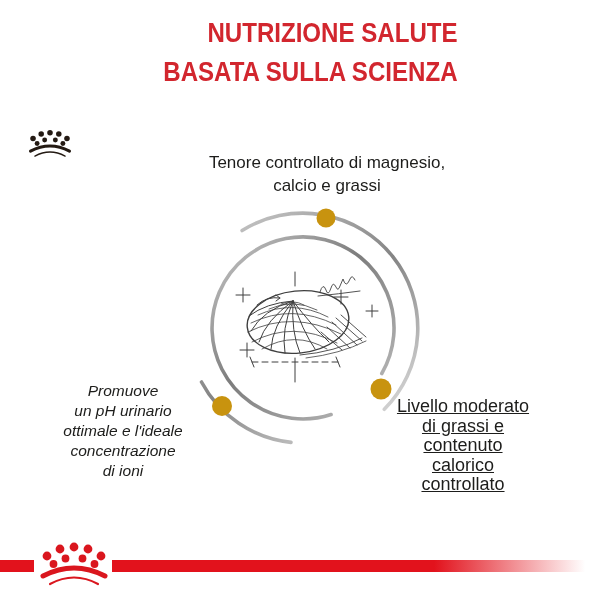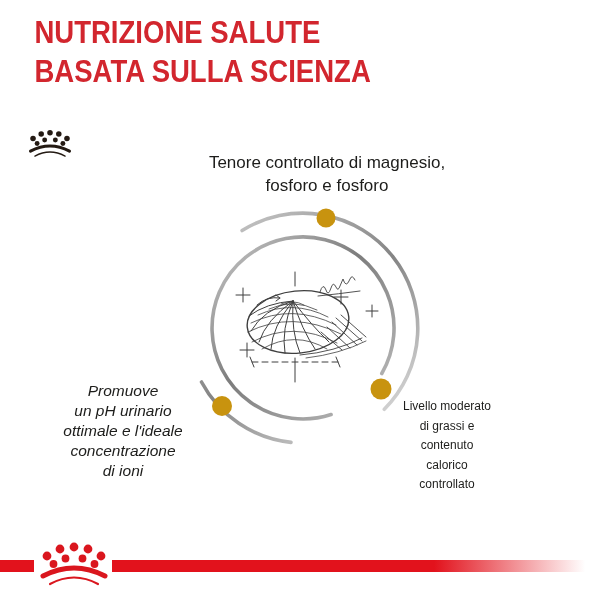--- a/index.html
+++ b/index.html
@@ -3,31 +3,31 @@
 <meta charset="utf-8">
 <style>
   html,body{margin:0;padding:0;}
   body{
     width:600px;height:600px;position:relative;overflow:hidden;
     background:#ffffff;
     font-family:"Liberation Sans", sans-serif;
   }
   .title{
     position:absolute;top:13px;left:0;width:492px;
-    text-align:left;font-weight:bold;
-    font-size:32px;line-height:39px;color:#d2262e;
+    text-align:right;font-weight:bold;
+    font-size:28px;line-height:39px;color:#d2262e;
   }
   .title-line{display:block;transform:scaleX(0.86);transform-origin:center;white-space:nowrap;letter-spacing:0px;}
   .note{
     position:absolute;text-align:center;color:#1d1d1b;
     white-space:pre-line;
   }
   .note-top{left:152px;top:151px;width:350px;font-size:17px;line-height:23px;}
   .note-left{left:23px;top:381px;width:200px;font-size:15.5px;line-height:20px;font-style:italic;}
-  .note-right{left:352px;top:397px;width:190px;font-size:12px;line-height:19.5px;}
+  .note-right{left:368px;top:397px;width:190px;font-size:18px;line-height:19.5px;text-decoration:underline;}
   .diagram-svg{position:absolute;left:170px;top:195px;width:270px;height:265px;}
   .logo-top{position:absolute;left:28px;top:129px;width:44px;height:29px;}
   .band-left{position:absolute;left:0;top:560px;width:34px;height:12px;background:#e2121c;}
   .band-right{
     position:absolute;left:112px;top:560px;width:488px;height:12px;
     background:linear-gradient(to right,#e2121c 0%,#e2121c 66%,rgba(226,18,28,0) 97%);
   }
   .logo-bottom{position:absolute;left:39px;top:541px;width:70px;height:46px;}
 </style>
 </head>
@@ -48,21 +48,21 @@
     <circle cx="14.5" cy="23" r="3.9"></circle>
       <circle cx="26.5" cy="17.5" r="3.9"></circle>
     <circle cx="43.5" cy="17.5" r="3.9"></circle>
       <circle cx="55.5" cy="23" r="3.9"></circle>
   </g>
   <path d="M4 35 Q35 19 66 35" fill="none" stroke="#241a13" stroke-width="5" stroke-linecap="round"></path>
   <path d="M11 43 Q35 30 59 43" fill="none" stroke="#241a13" stroke-width="2.2" stroke-linecap="round"></path>
 </svg>
 
 <div class="note note-top">Tenore controllato di magnesio,
-fosforo e fosforo</div>
+calcio e grassi</div>
 
 <div class="note note-left">Promuove
 un pH urinario
 ottimale e l'ideale
 concentrazione
 di ioni</div>
 
 <div class="note note-right">Livello moderato
 di grassi e
 contenuto

